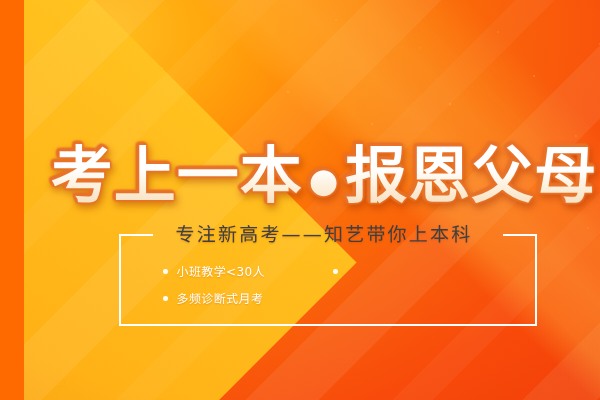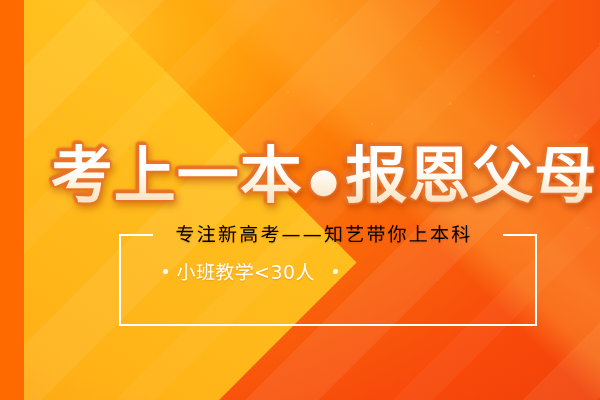--- a/index.html
+++ b/index.html
@@ -211,21 +211,21 @@
     position: absolute;
     left: 50%;
     top: 234px;
     transform: translate(-50%, -50%);
     white-space: nowrap;
     padding: 0 10px;
     font-size: 19px;
     font-weight: 400;
     line-height: 24px;
     letter-spacing: 2.2px;
-    color: #000000;
+    color: #404040;
     text-shadow: 0 1px 2px rgba(170,55,0,0.28);
     z-index: 6;
   }
 
   
   .features {
     position: absolute;
     left: 95px;
     top: 258px;
     width: 418px;
@@ -234,21 +234,21 @@
     grid-auto-rows: 27px;
     justify-content: center;
     column-gap: 18px;
     align-items: center;
   }
 
   .feature {
     display: flex;
     align-items: center;
     white-space: nowrap;
-    font-size: 19px;
+    font-size: 12px;
     line-height: 20px;
     letter-spacing: 0.4px;
     color: #ffffff;
     text-shadow: 0 1px 1.5px rgba(170,55,0,0.26);
   }
 
   .feature .dot {
     flex: 0 0 auto;
     width: 4.5px;
     height: 4.5px;
@@ -287,16 +287,20 @@
     <div class="subtitle">专注新高考——知艺带你上本科</div>
 
     <div class="features">
       <div class="feature">
         <span class="dot"></span>
         <span>小班教学&lt;30人</span>
       </div>
       <div class="feature">
         <span class="dot"></span>
       </div>
+      <div class="feature">
+        <span class="dot"></span>
+        <span>多频诊断式月考</span>
+      </div>
     </div>
 
   </div>
 </div>
 
 </body></html>

